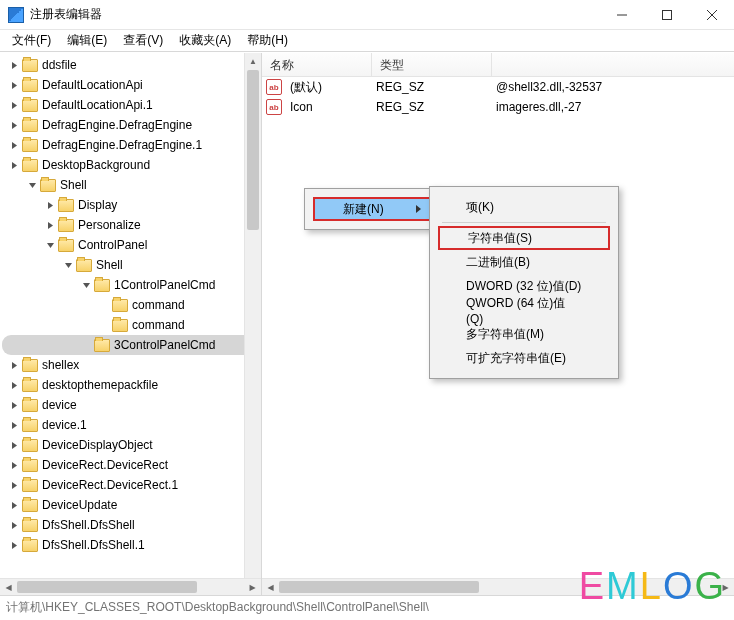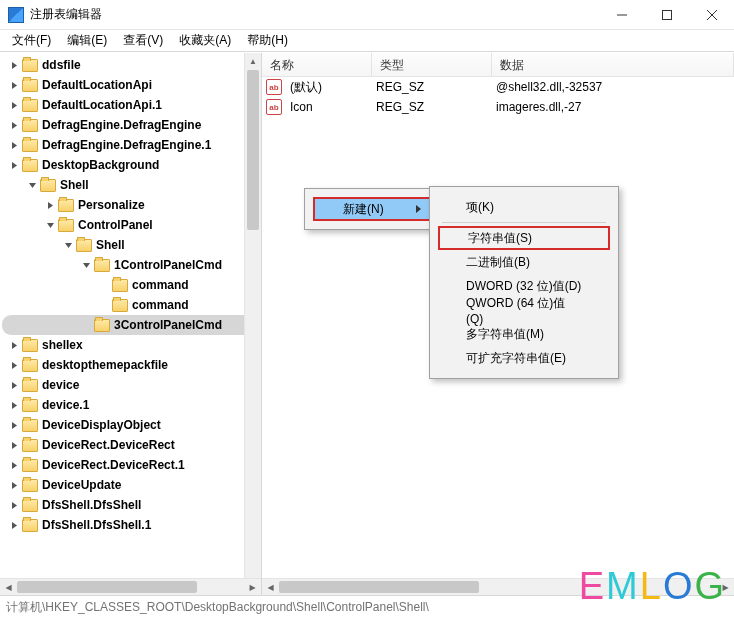--- a/index.html
+++ b/index.html
@@ -13,21 +13,21 @@
 .titlebar .win-btn { width: 45px; height: 30px; display: flex; align-items: center; justify-content: center; color: #333; }
 .titlebar .win-btn svg { width: 10px; height: 10px; }
 
 
 .menubar { height: 22px; display: flex; align-items: center; padding: 0 4px; border-bottom: 1px solid #d8d8d8; }
 .menubar .menu-item { padding: 2px 8px; font-size: 12px; color: #000; }
 
 
 .split { display: flex; height: 543px; border-top: 1px solid #fff; }
 .tree-pane { width: 262px; border-right: 1px solid #d8d8d8; overflow: hidden; position: relative; background: #fff; }
-.tree-pane-inner { padding: 2px 4px 2px 2px; font-weight: bold; }
+.tree-pane-inner { padding: 2px 4px 2px 2px; }
 .list-pane { flex: 1; position: relative; background: #fff; }
 
 
 .tree-row { display: flex; align-items: center; height: 20px; white-space: nowrap; }
 .tree-row.selected { background: #d6d6d6; border-radius: 9px; }
 .tw { width: 16px; height: 16px; display: inline-flex; align-items: center; justify-content: center; color: #666; font-size: 10px; flex-shrink: 0; }
 .tw.blank { visibility: hidden; }
 .folder { width: 16px; height: 13px; margin-right: 4px; background: linear-gradient(#ffe9a8,#f7d26a); border: 1px solid #d6a93a; border-radius: 1px; position: relative; flex-shrink: 0; }
 .folder::before { content: ""; position: absolute; top: -3px; left: 0; width: 6px; height: 3px; background: #f7d26a; border: 1px solid #d6a93a; border-bottom: none; border-radius: 1px 1px 0 0; }
 .tree-label { font-size: 12px; color: #000; padding-right: 4px; }
@@ -179,20 +179,30 @@
           <span class="tree-label">Shell</span>
         </div>
         <div class="tree-row">
           <span class="ind" style="width: 40px;"></span>
           <span class="tw">
             <svg width="9" height="9" viewBox="0 0 9 9">
               <path d="M2 1 L7 4.5 L2 8 Z" fill="#555"></path>
             </svg>
           </span>
           <span class="folder"></span>
+          <span class="tree-label">Display</span>
+        </div>
+        <div class="tree-row">
+          <span class="ind" style="width: 40px;"></span>
+          <span class="tw">
+            <svg width="9" height="9" viewBox="0 0 9 9">
+              <path d="M2 1 L7 4.5 L2 8 Z" fill="#555"></path>
+            </svg>
+          </span>
+          <span class="folder"></span>
           <span class="tree-label">Personalize</span>
         </div>
         <div class="tree-row">
           <span class="ind" style="width: 40px;"></span>
           <span class="tw">
             <svg width="9" height="9" viewBox="0 0 9 9">
               <path d="M1 2 L8 2 L4.5 7 Z" fill="#555"></path>
             </svg>
           </span>
           <span class="folder"></span>
@@ -350,21 +360,20 @@
           <div class="thumb" style="width:180px"></div>
         </div>
       <div class="arrow">▶</div>
     </div>
   </div>
 
   <div class="list-pane">
     <div class="list-header">
       <div class="col" style="width:110px">名称</div>
       <div class="col" style="width:120px">类型</div>
-      <div class="col" style="flex:1">数据</div>
     </div>
     <div class="list-body" id="list-body">
         <div class="list-row">
           <span style="width: 20px; display: inline-flex;">
             <span class="val-icon">ab</span>
           </span>
           <span class="cell" style="width: 86px;">(默认)</span>
           <span class="cell" style="width: 120px;">REG_SZ</span>
           <span class="cell">@shell32.dll,-32537</span>
         </div>

